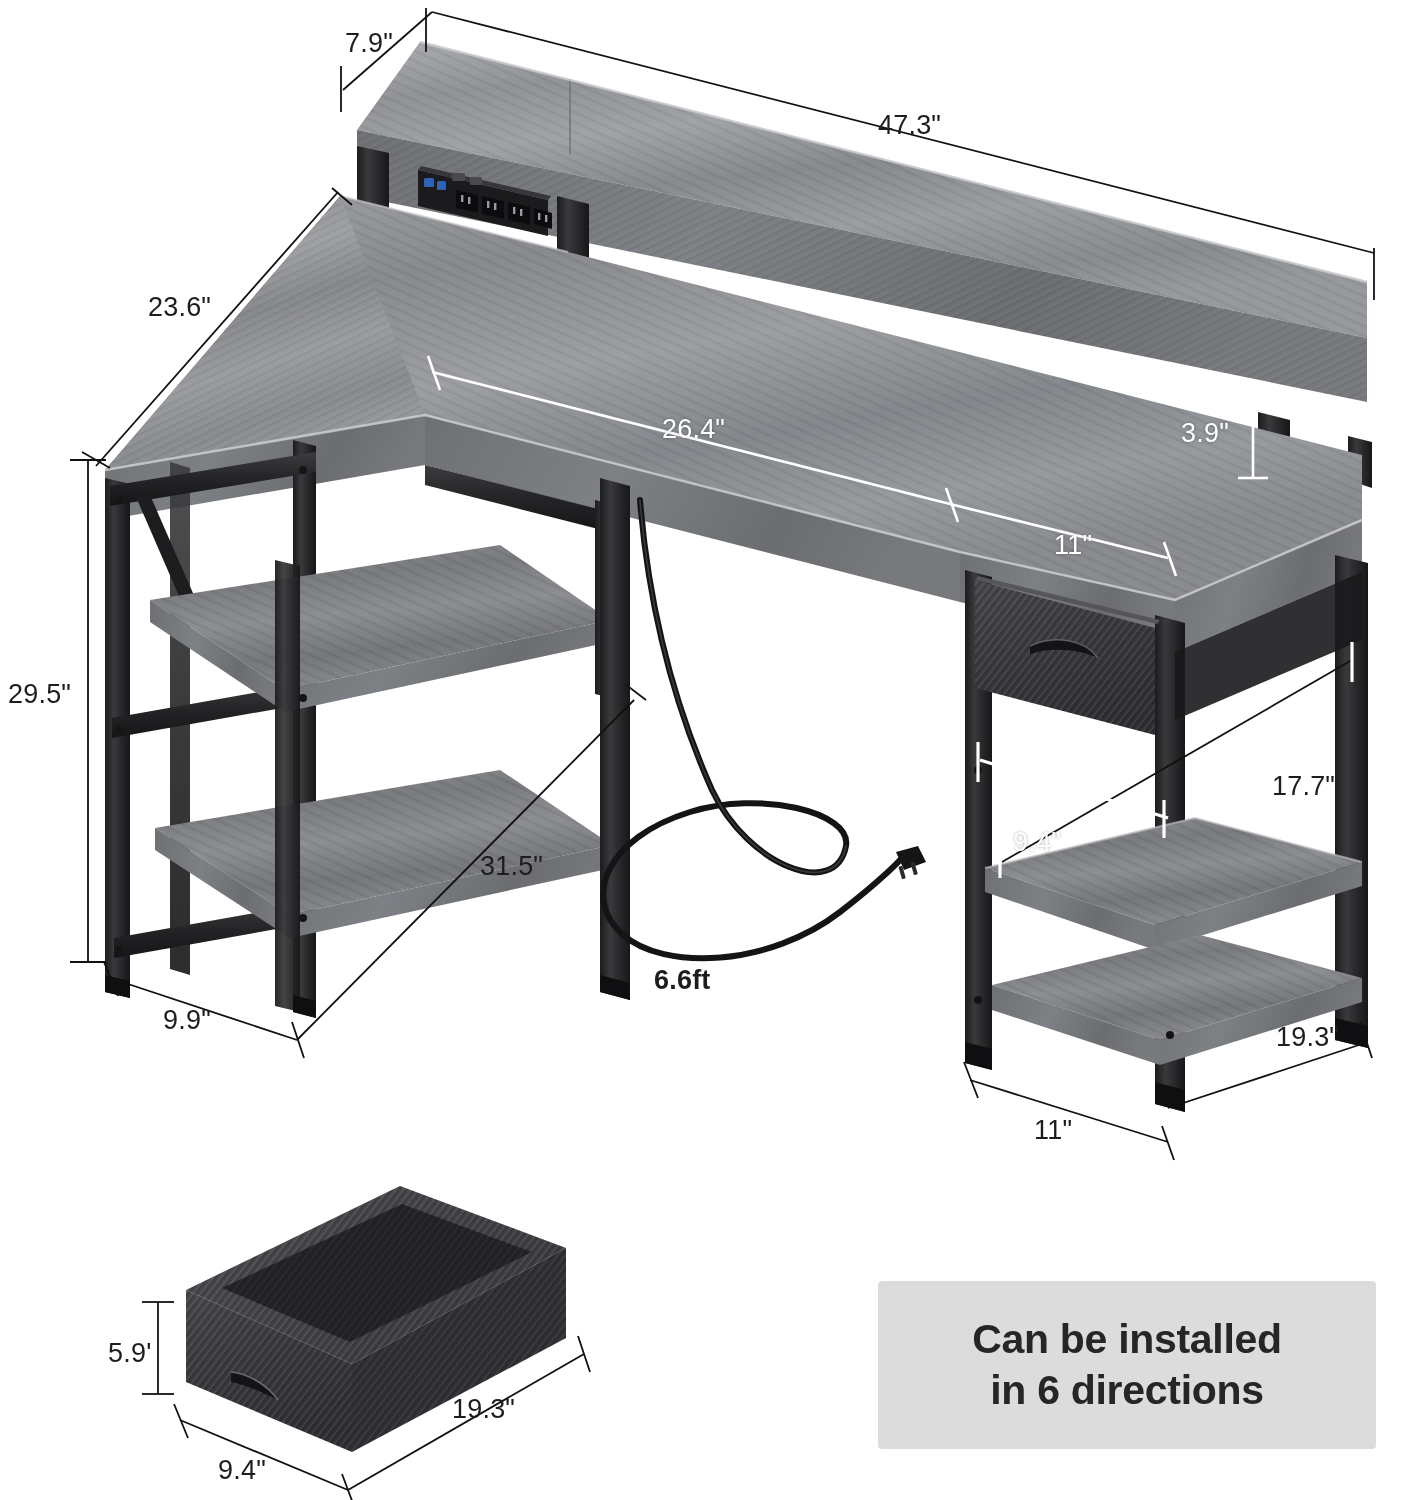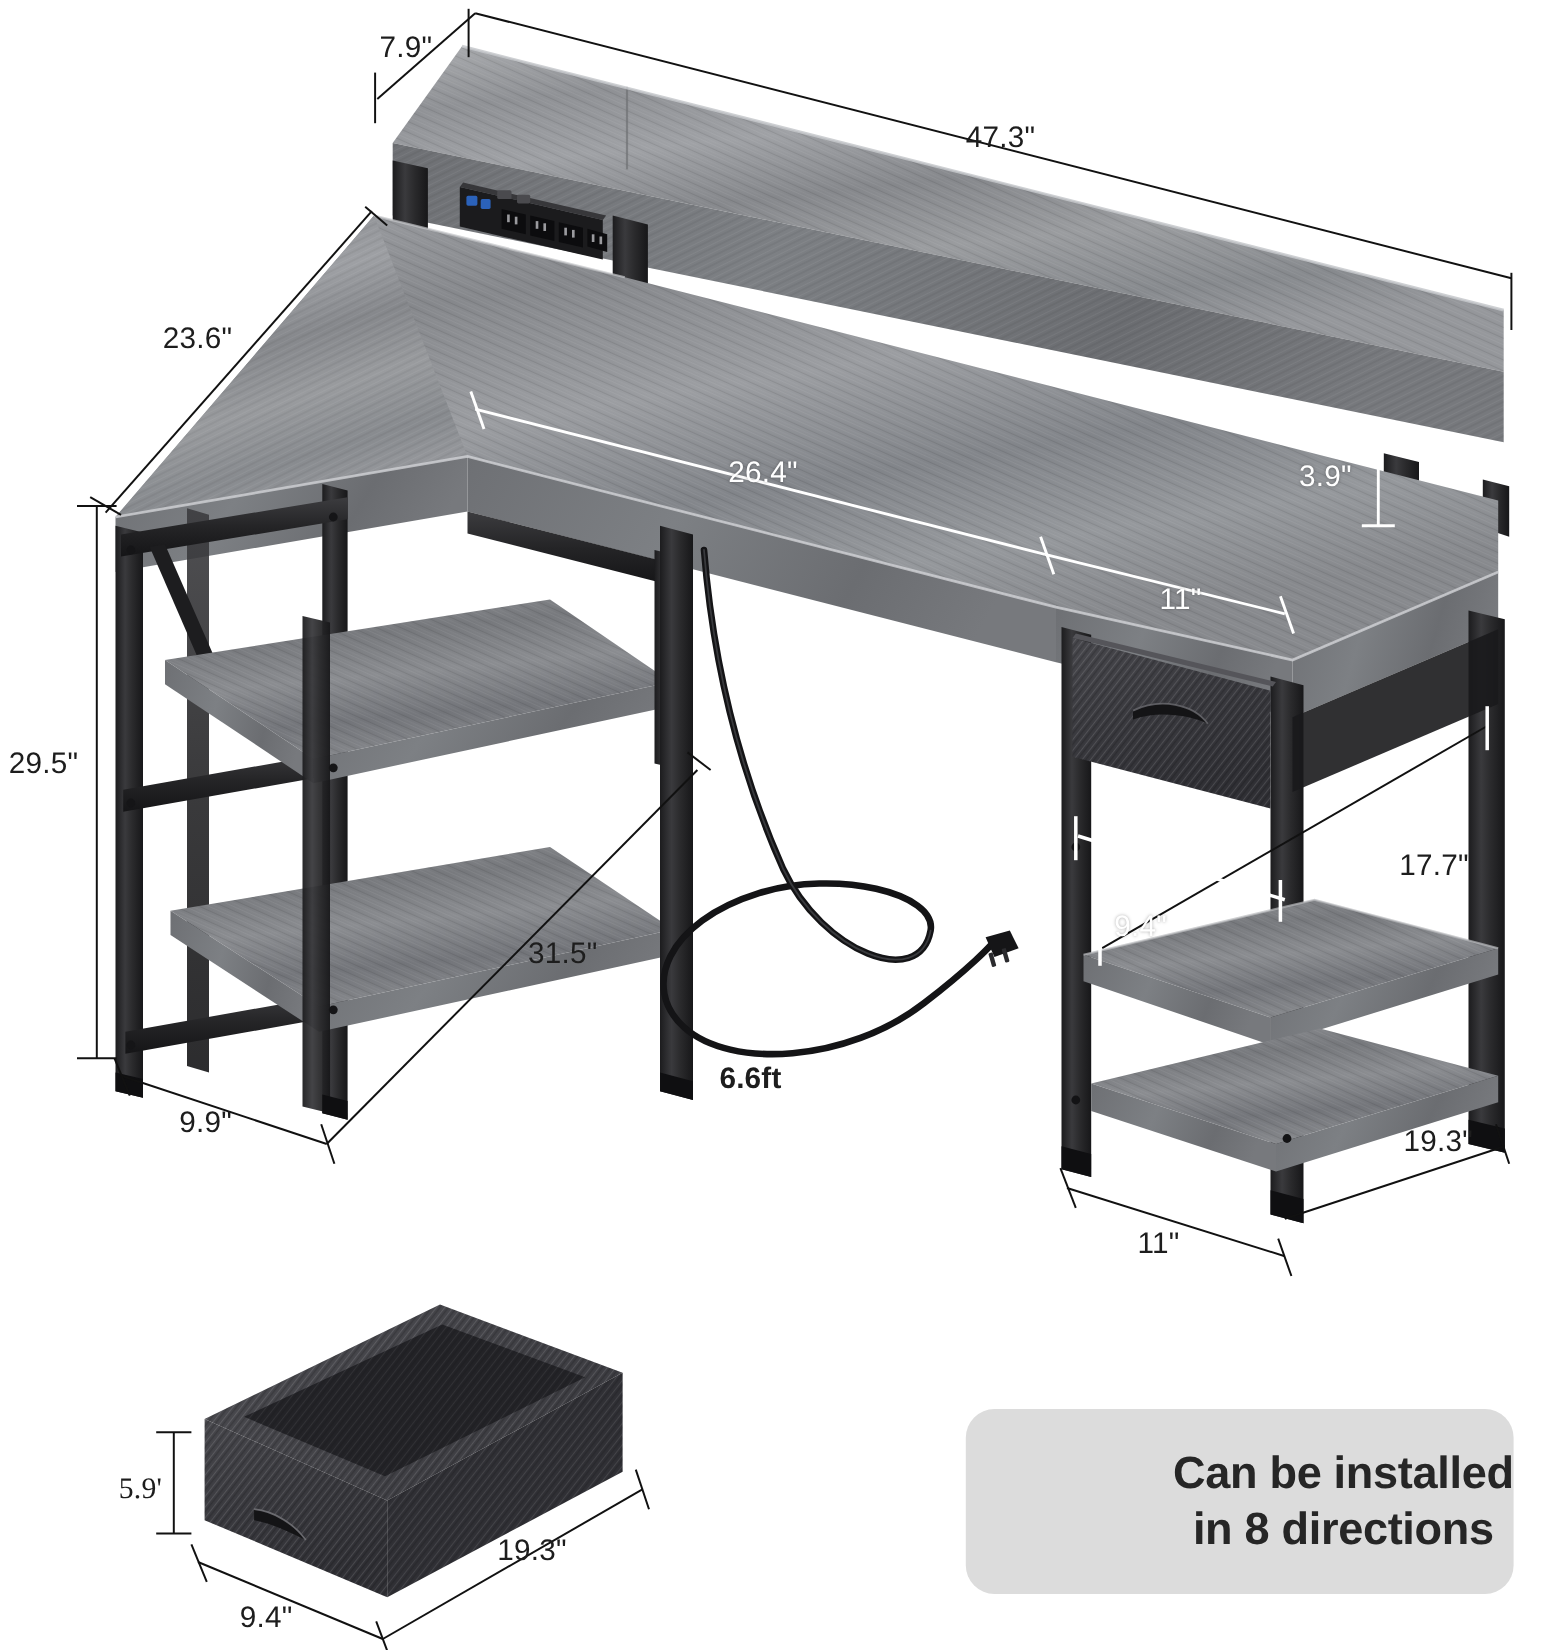--- a/index.html
+++ b/index.html
@@ -6,22 +6,22 @@
   body{width:1421px;height:1500px;overflow:hidden;
        font-family:"Liberation Sans","DejaVu Sans",sans-serif;}
   #stage{position:relative;width:1421px;height:1500px;background:#fff;}
   svg#scene{position:absolute;left:0;top:0;width:1421px;height:1500px;}
 
   .dim-label{position:absolute;font-size:27px;color:#1d1d1d;font-weight:400;
              letter-spacing:.2px;white-space:nowrap;}
   .dim-label.white{color:#ffffff;text-shadow:0 0 3px rgba(0,0,0,.35);}
 
   #badge{position:absolute;left:878px;top:1281px;width:498px;height:168px;
-         background:#dcdcdc;border-radius:26px;display:flex;align-items:center;
-         justify-content:flex-end;}
+         background:#dcdcdc;border-radius:4px;display:flex;align-items:center;
+         justify-content:center;}
   #badge .btxt{font-size:41px;font-weight:bold;color:#262626;line-height:1.25;
                text-align:center;letter-spacing:-.3px;}
 </style>
 </head>
 <body>
 
 <div id="stage">
 
   <svg id="scene" viewBox="0 0 1421 1500">
     <defs>
@@ -355,24 +355,24 @@
   <div class="dim-label white" style="left:1054px;top:530px;">11"</div>
   <div class="dim-label" style="left:8px;top:679px;">29.5"</div>
   <div class="dim-label" style="left:1272px;top:771px;">17.7"</div>
   <div class="dim-label white" style="left:1013px;top:827px;">9.4"</div>
   <div class="dim-label" style="left:480px;top:851px;">31.5"</div>
   <div class="dim-label" style="left:654px;top:965px;font-weight:bold;">6.6ft</div>
   <div class="dim-label" style="left:163px;top:1005px;">9.9"</div>
   <div class="dim-label" style="left:1276px;top:1022px;">19.3"</div>
   <div class="dim-label" style="left:1034px;top:1115px;">11"</div>
 
-  <div class="dim-label" style="left:108px;top:1338px;font-family:Liberation Serif, serif;">5.9'</div>
+  <div class="dim-label" style="left:108px;top:1338px;">5.9'</div>
   <div class="dim-label" style="left:452px;top:1394px;">19.3"</div>
   <div class="dim-label" style="left:218px;top:1455px;">9.4"</div>
 
   <div id="badge">
     <div class="btxt">
       <span>Can be installed</span><br>
-      <span>in 8 directions</span>
+      <span>in 6 directions</span>
     </div>
   </div>
 
 </div>
 
 </body></html>

